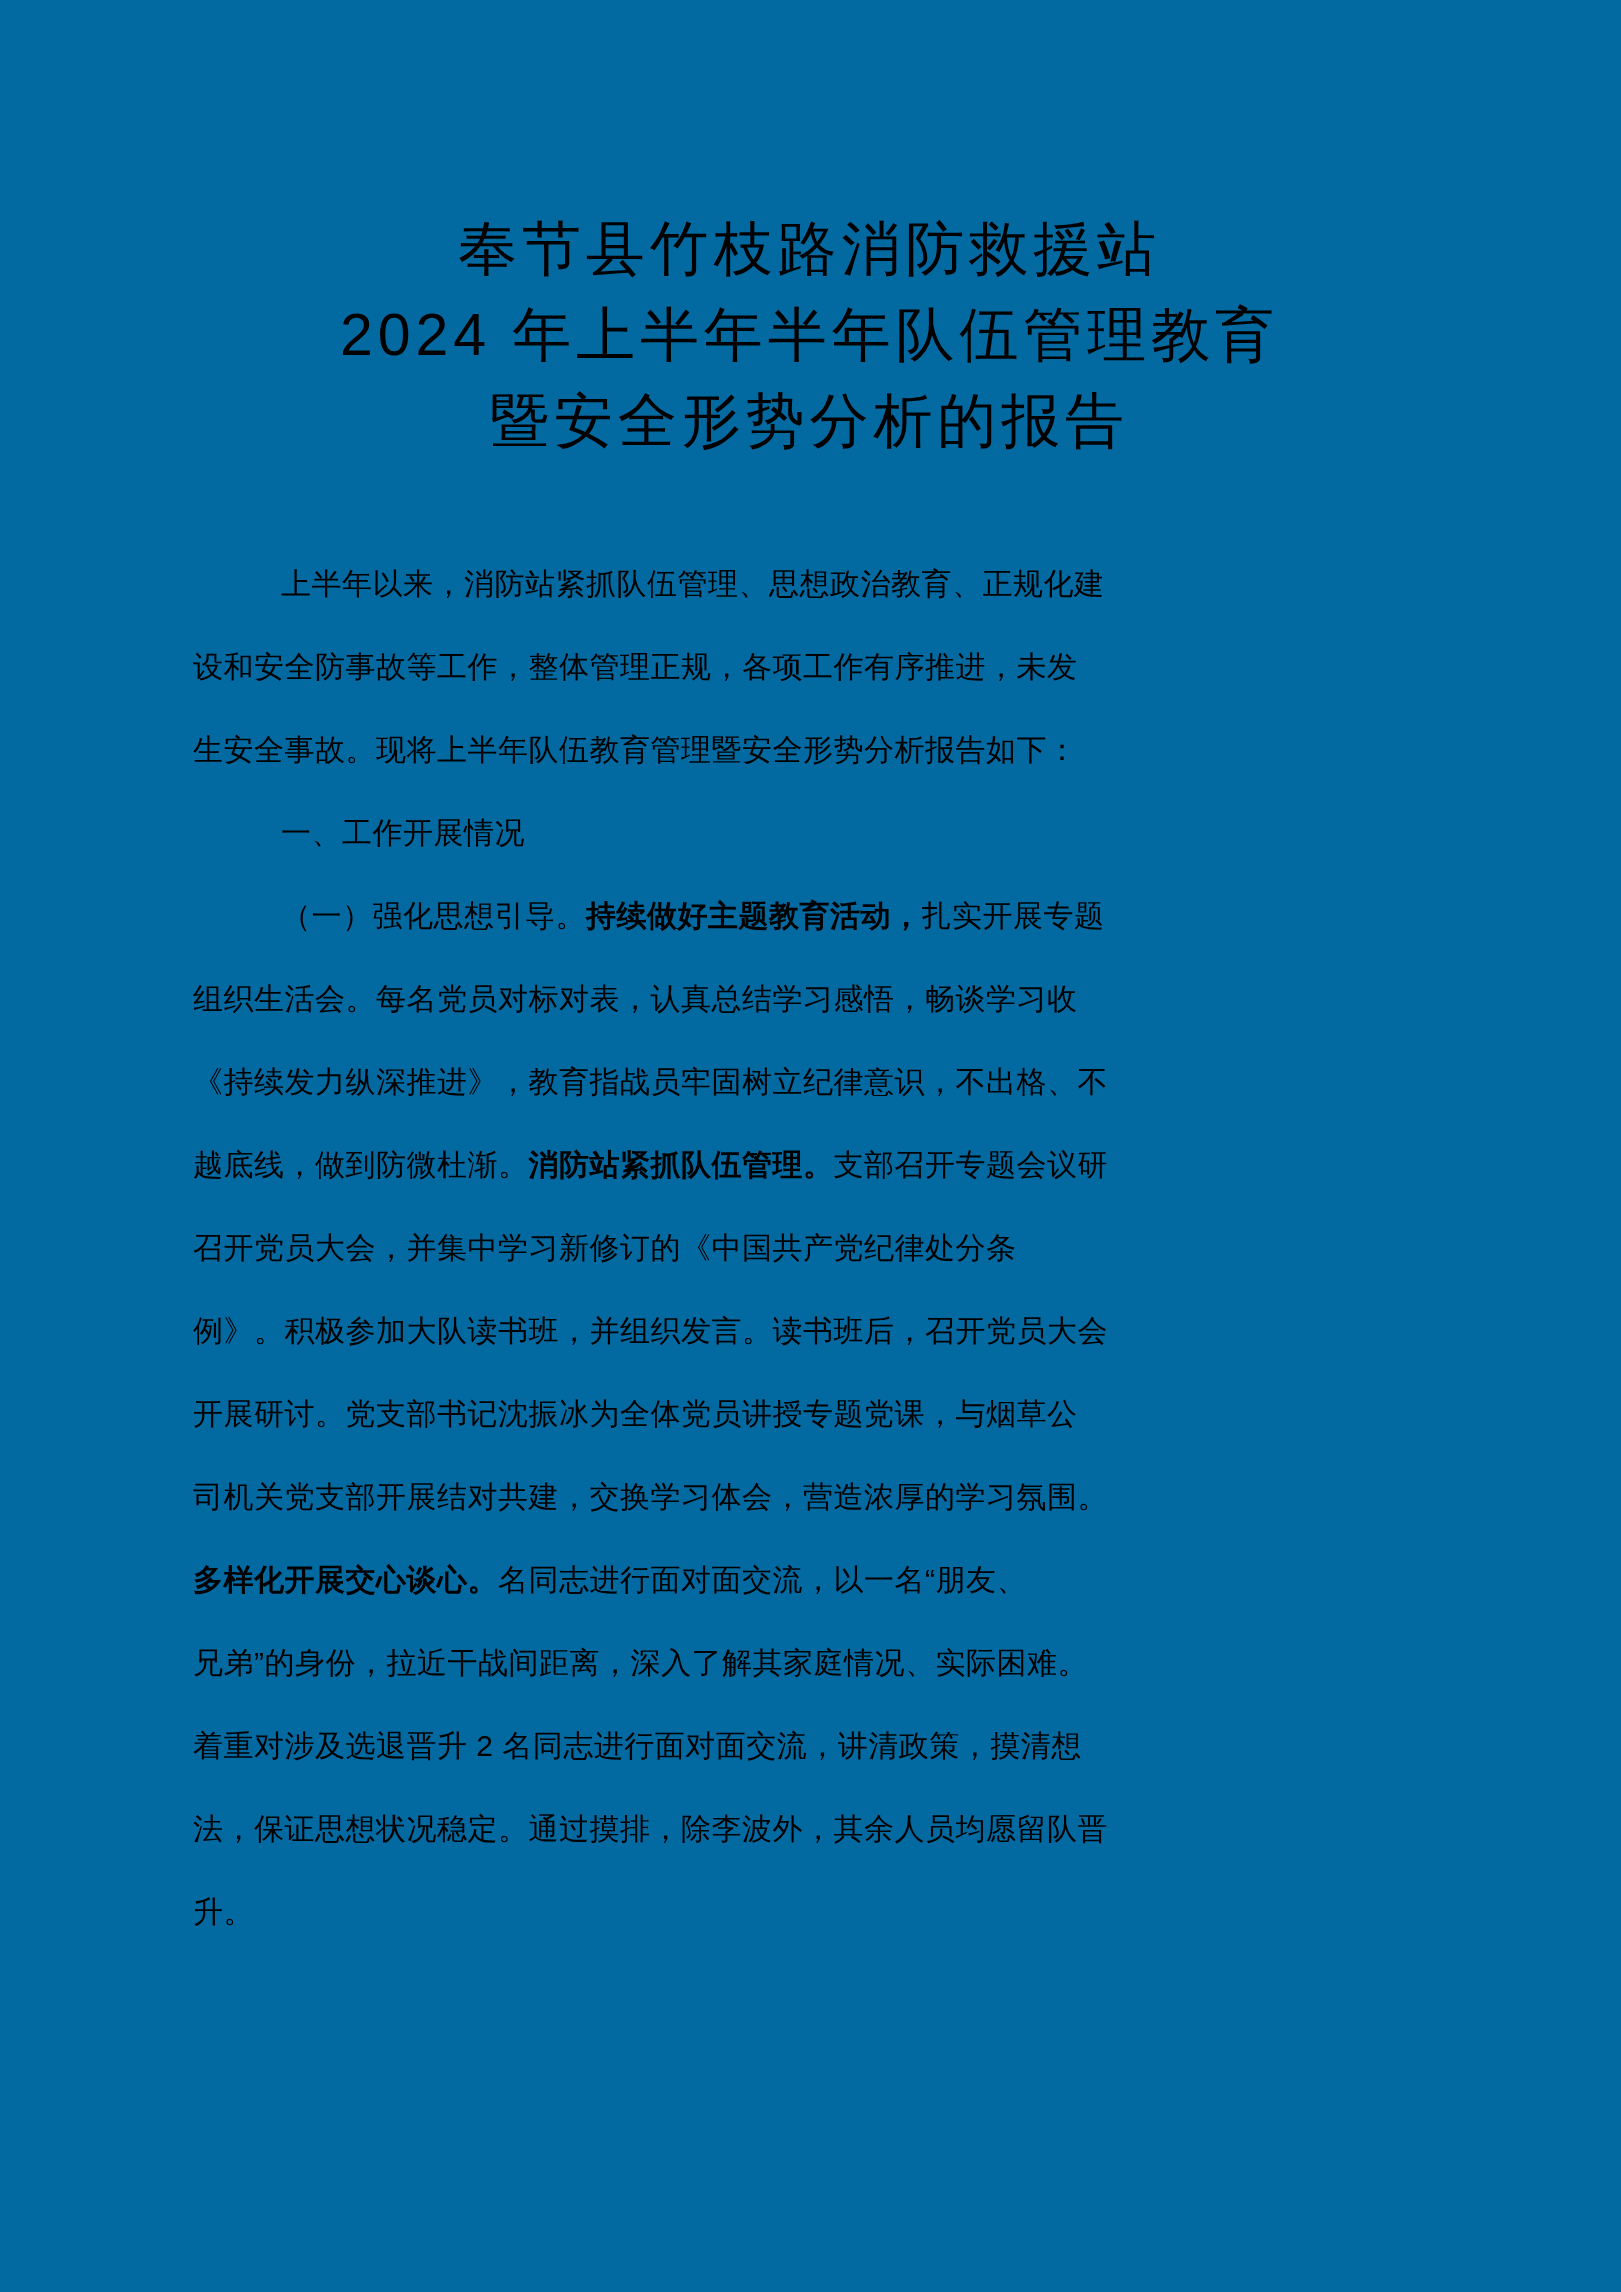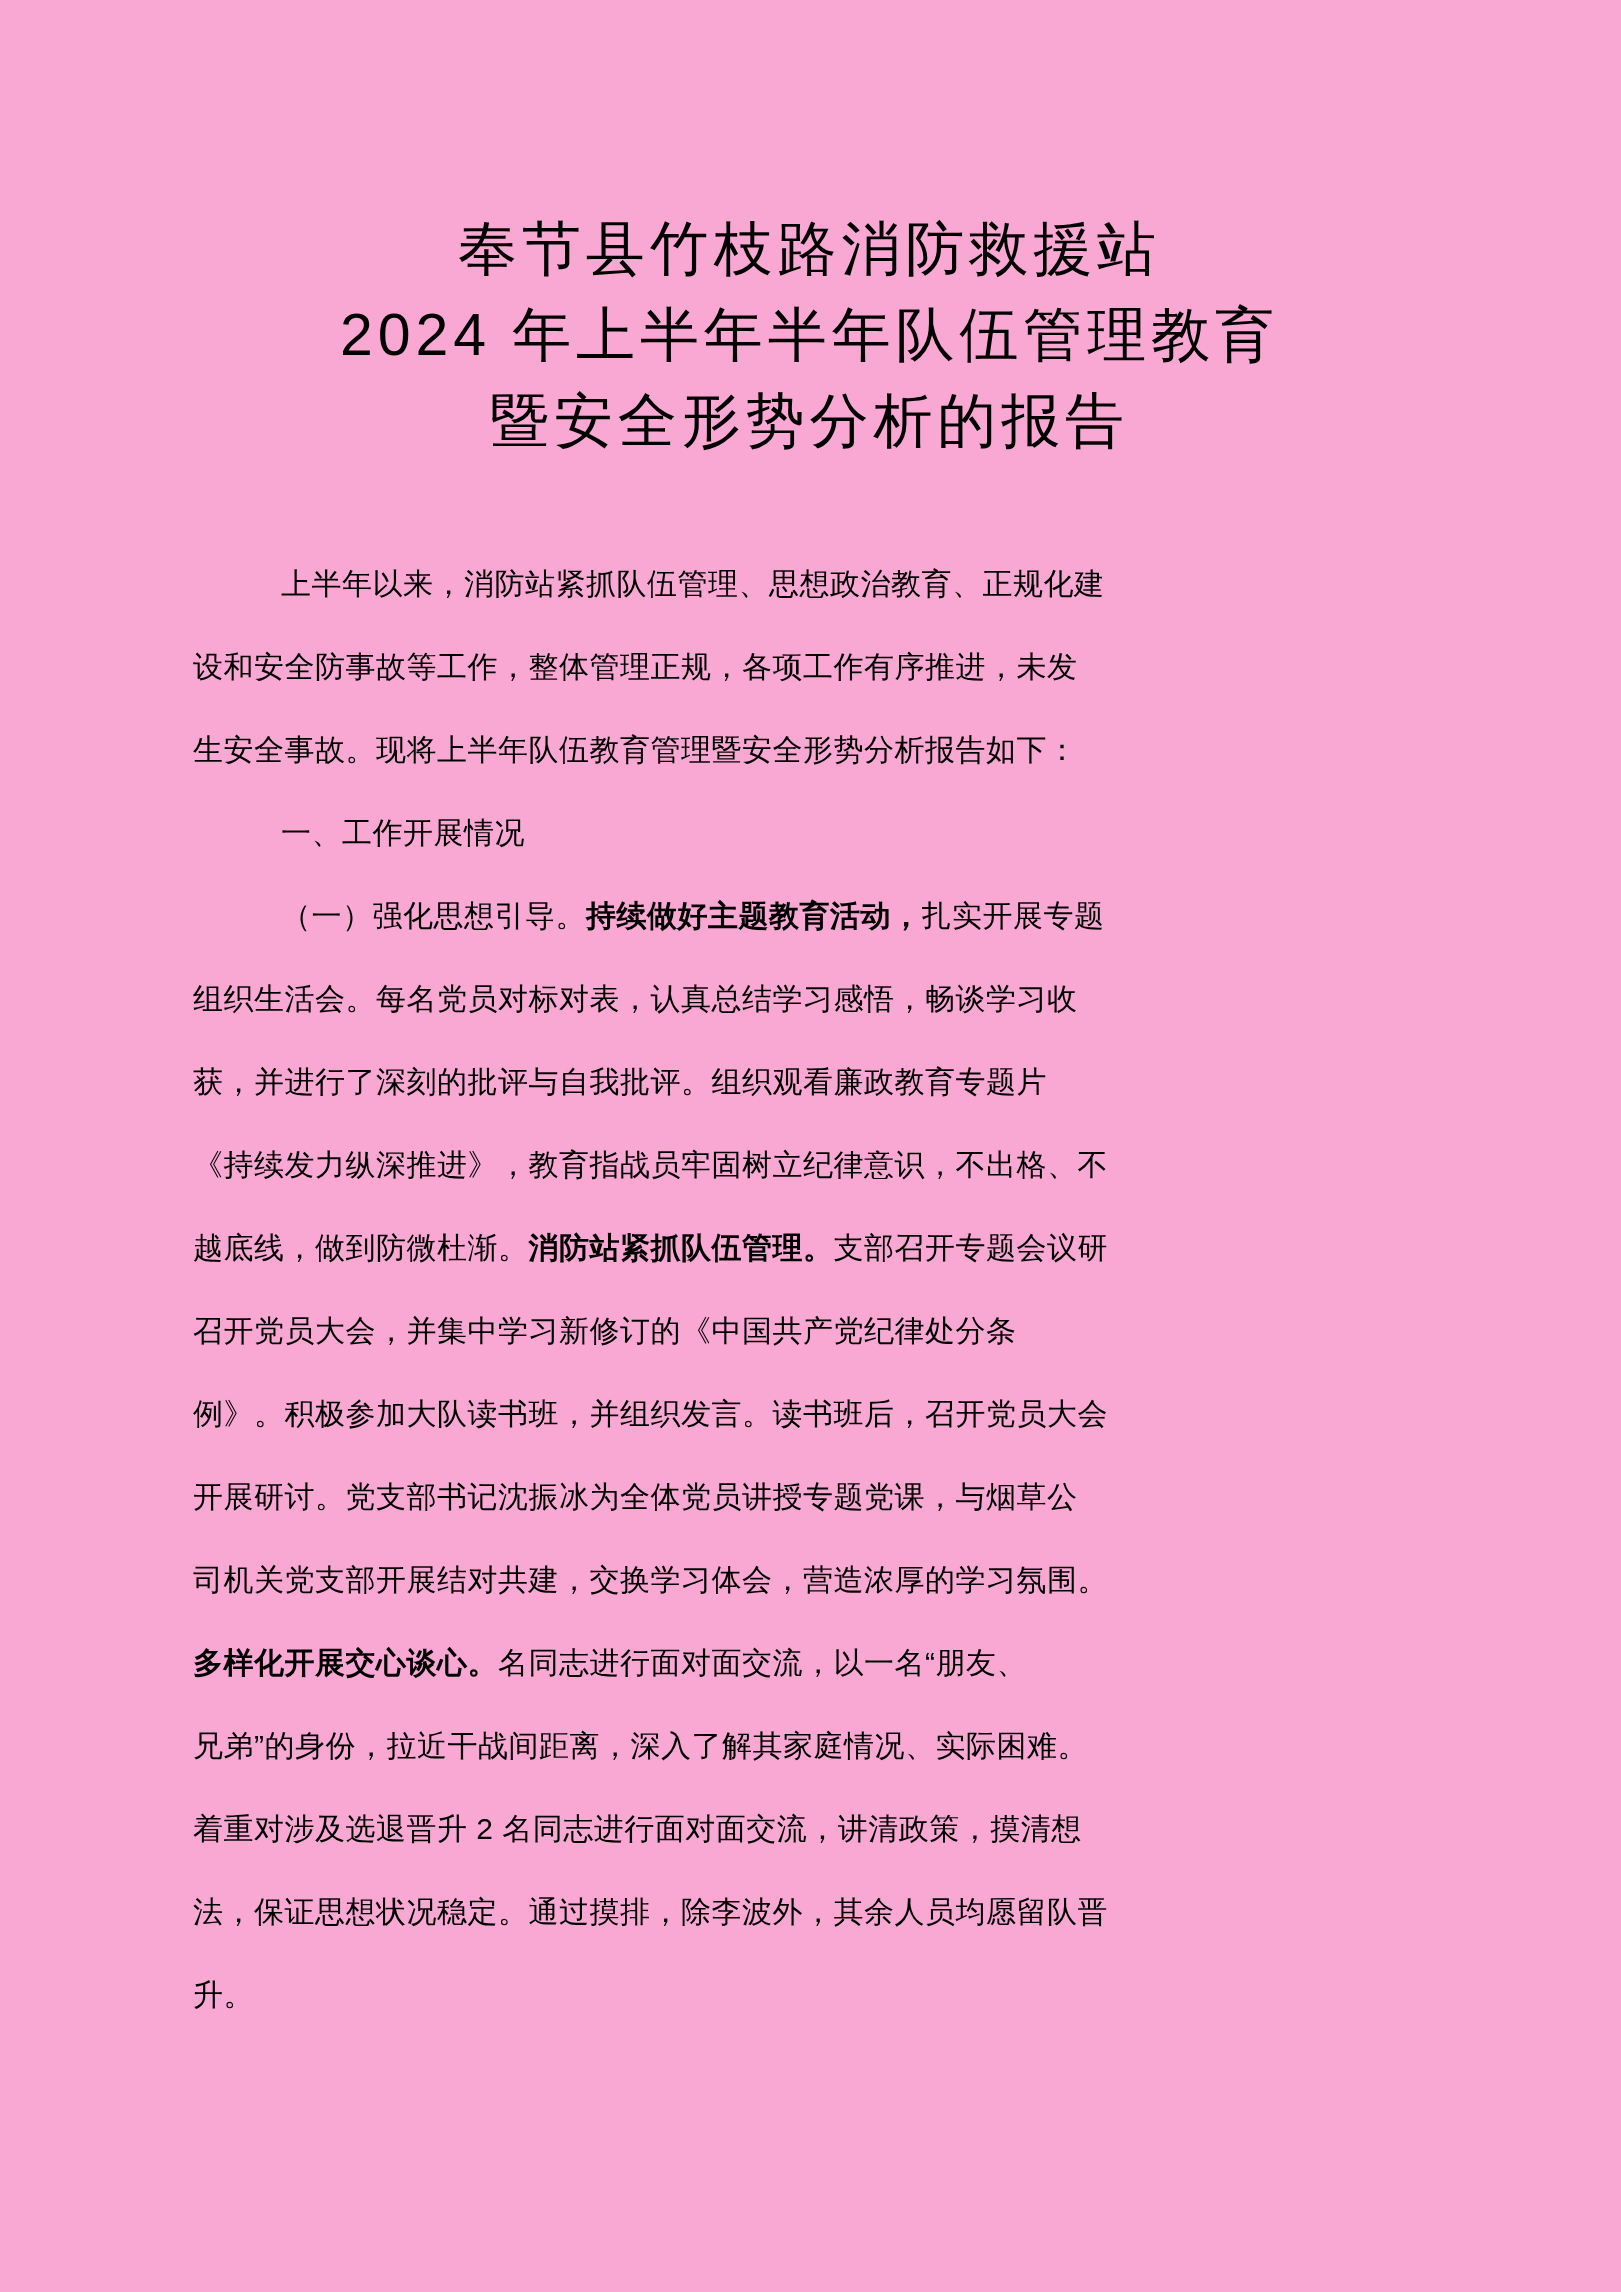--- a/index.html
+++ b/index.html
@@ -4,21 +4,21 @@
 <style>
   html, body {
     margin: 0;
     padding: 0;
     background: #ffffff;
   }
   .page {
     position: relative;
     width: 1621px;
     height: 2293px;
-    background: #f9a8d4;
+    background: #0369a1;
     overflow: hidden;
     font-family: "Liberation Sans", sans-serif;
     color: #000000;
   }
   .doc {
     position: absolute;
     left: 193px;
     top: 0;
     width: 1233px;
   }
@@ -60,21 +60,20 @@
       <div class="title-line">2024 年上半年半年队伍管理教育</div>
       <div class="title-line">暨安全形势分析的报告</div>
     </div>
     <div class="body-block" id="body-lines">
         <div class="line indent"><span class="seg">上半年以来，消防站紧抓队伍管理、思想政治教育、正规化建</span></div>
         <div class="line"><span class="seg">设和安全防事故等工作，整体管理正规，各项工作有序推进，未发</span></div>
         <div class="line"><span class="seg">生安全事故。现将上半年队伍教育管理暨安全形势分析报告如下：</span></div>
         <div class="line indent"><span class="seg">一、工作开展情况</span></div>
         <div class="line indent"><span class="seg">（一）强化思想引导。</span><span class="seg bold">持续做好主题教育活动，</span><span class="seg">扎实开展专题</span></div>
         <div class="line"><span class="seg">组织生活会。每名党员对标对表，认真总结学习感悟，畅谈学习收</span></div>
-        <div class="line"><span class="seg">获，并进行了深刻的批评与自我批评。组织观看廉政教育专题片</span></div>
         <div class="line"><span class="seg">《持续发力纵深推进》，教育指战员牢固树立纪律意识，不出格、不</span></div>
         <div class="line"><span class="seg">越底线，做到防微杜渐。</span><span class="seg bold">消防站紧抓队伍管理。</span><span class="seg">支部召开专题会议研</span></div>
         <div class="line"><span class="seg">召开党员大会，并集中学习新修订的《中国共产党纪律处分条</span></div>
         <div class="line"><span class="seg">例》。积极参加大队读书班，并组织发言。读书班后，召开党员大会</span></div>
         <div class="line"><span class="seg">开展研讨。党支部书记沈振冰为全体党员讲授专题党课，与烟草公</span></div>
         <div class="line"><span class="seg">司机关党支部开展结对共建，交换学习体会，营造浓厚的学习氛围。</span></div>
         <div class="line"><span class="seg bold">多样化开展交心谈心。</span><span class="seg">名同志进行面对面交流，以一名“朋友、</span></div>
         <div class="line"><span class="seg">兄弟”的身份，拉近干战间距离，深入了解其家庭情况、实际困难。</span></div>
         <div class="line"><span class="seg">着重对涉及选退晋升 2 名同志进行面对面交流，讲清政策，摸清想</span></div>
         <div class="line"><span class="seg">法，保证思想状况稳定。通过摸排，除李波外，其余人员均愿留队晋</span></div>

